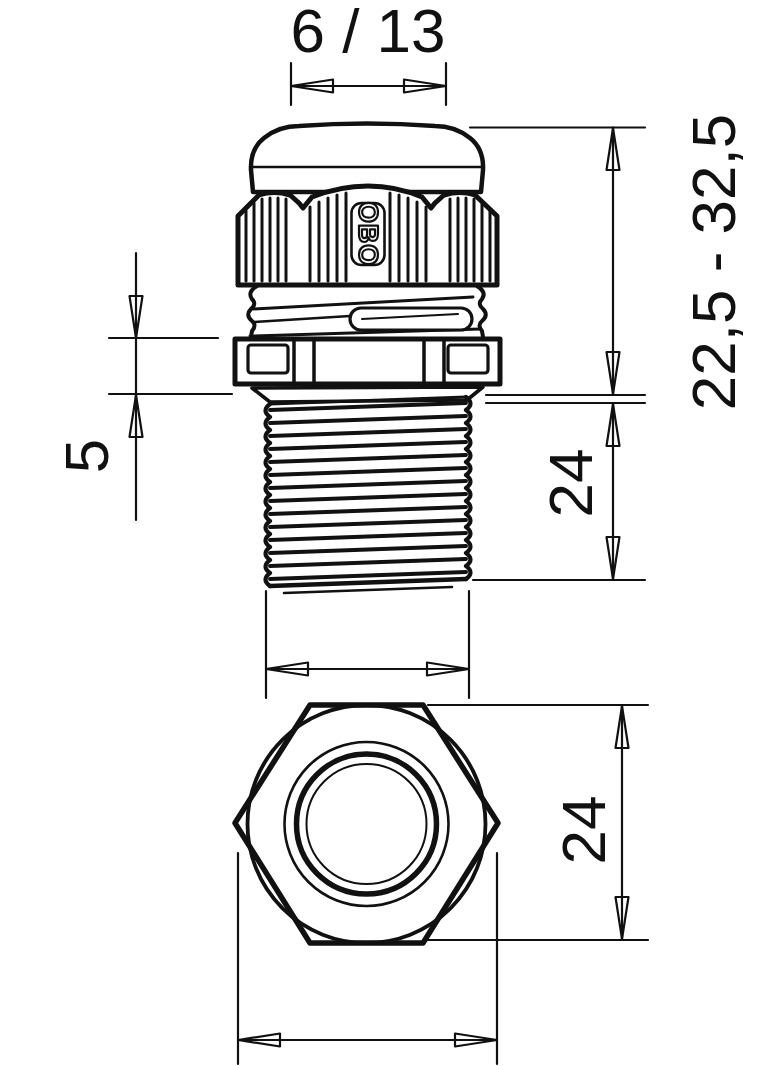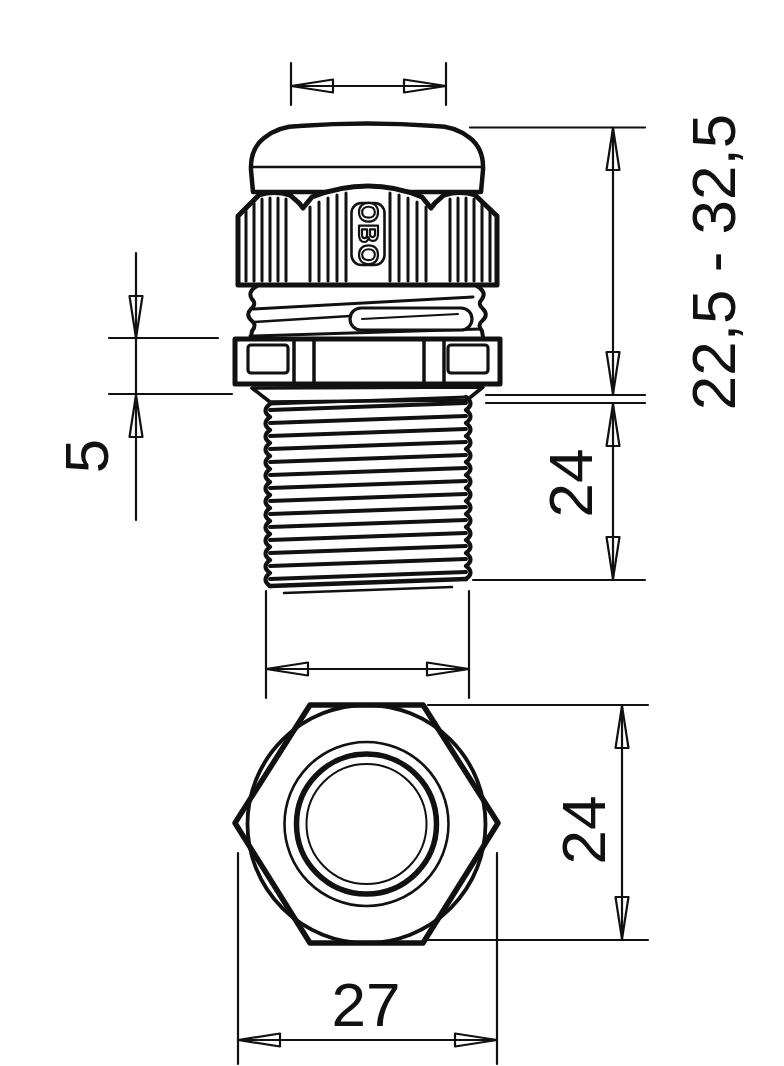--- a/index.html
+++ b/index.html
@@ -143,19 +143,19 @@
       <g>
         <path d="M 238 853 L 238 1064 M 497 853 L 497 1064"></path>
         <path d="M 238 1040 L 497 1040"></path>
         <polygon points="238,1040 280,1033.5 280,1046.5"></polygon>
         <polygon points="497,1040 455,1033.5 455,1046.5"></polygon>
       </g>
     </g>
   </g>
 </svg>
 
+<div class="dim-label" style="left:368px;top:31px;">6 / 13</div>
 <div class="dim-label rot" style="left:714px;top:262px;">22,5 - 32,5</div>
 <div class="dim-label rot" style="left:571px;top:483px;">24</div>
 <div class="dim-label rot" style="left:87px;top:456px;">5</div>
 <div class="dim-label rot" style="left:584px;top:830px;">24</div>
-<div class="dim-label" style="left:366px;top:1005px;">27</div>
 
 </div>
 
 </body></html>

